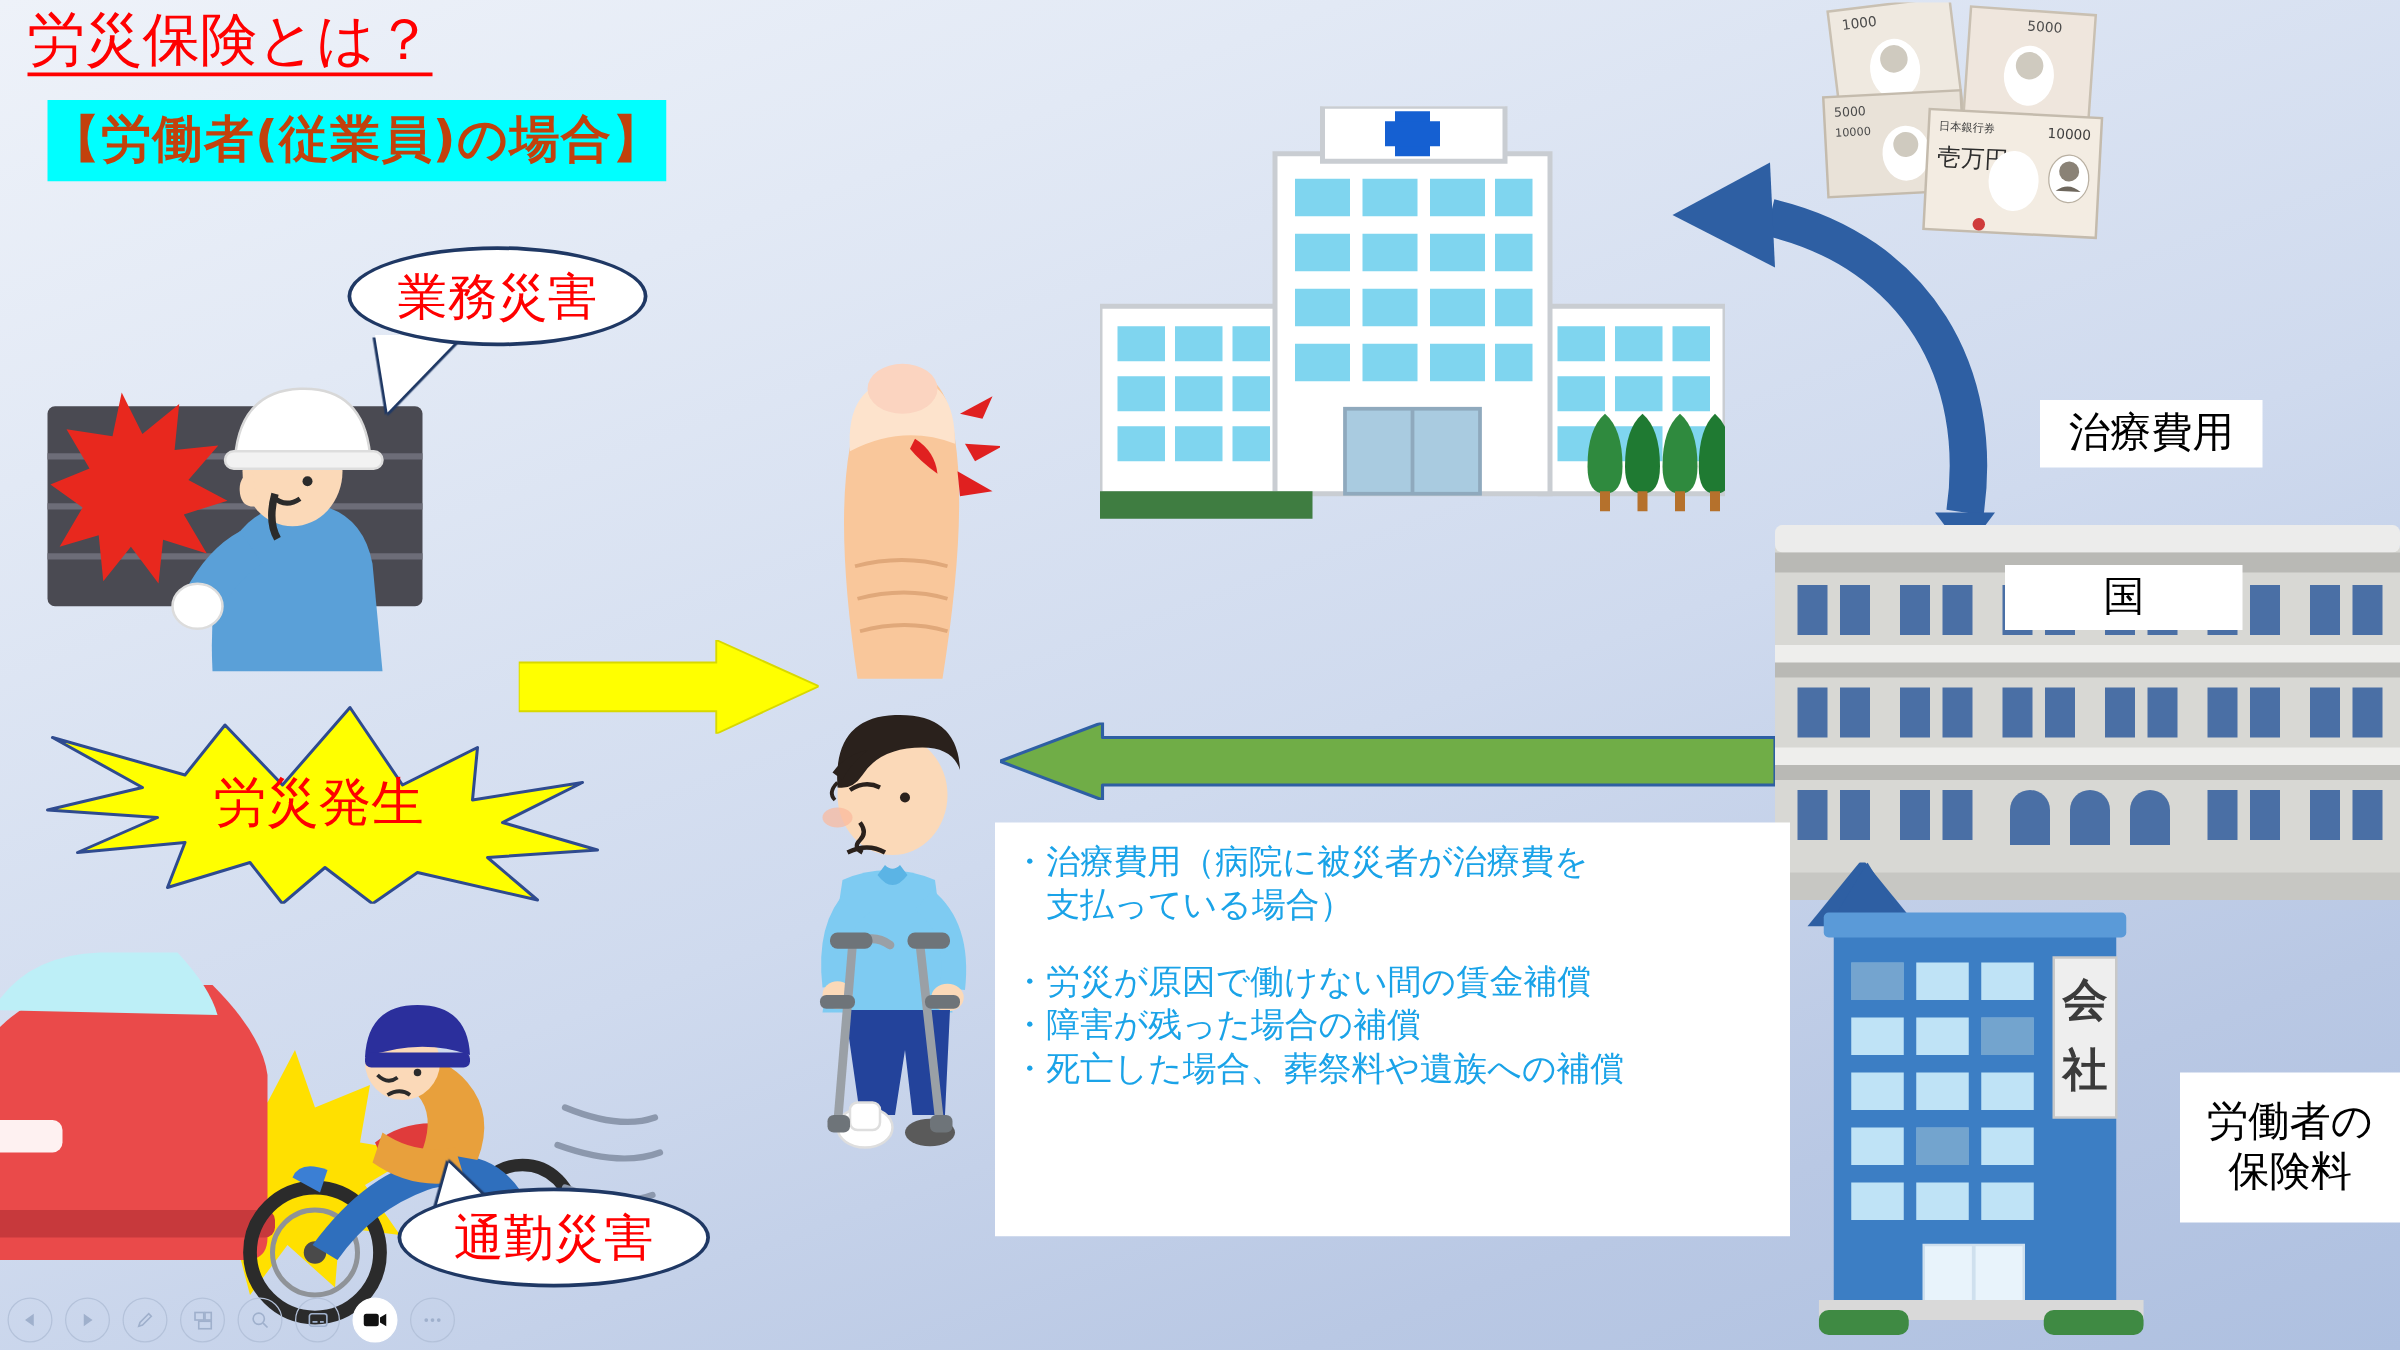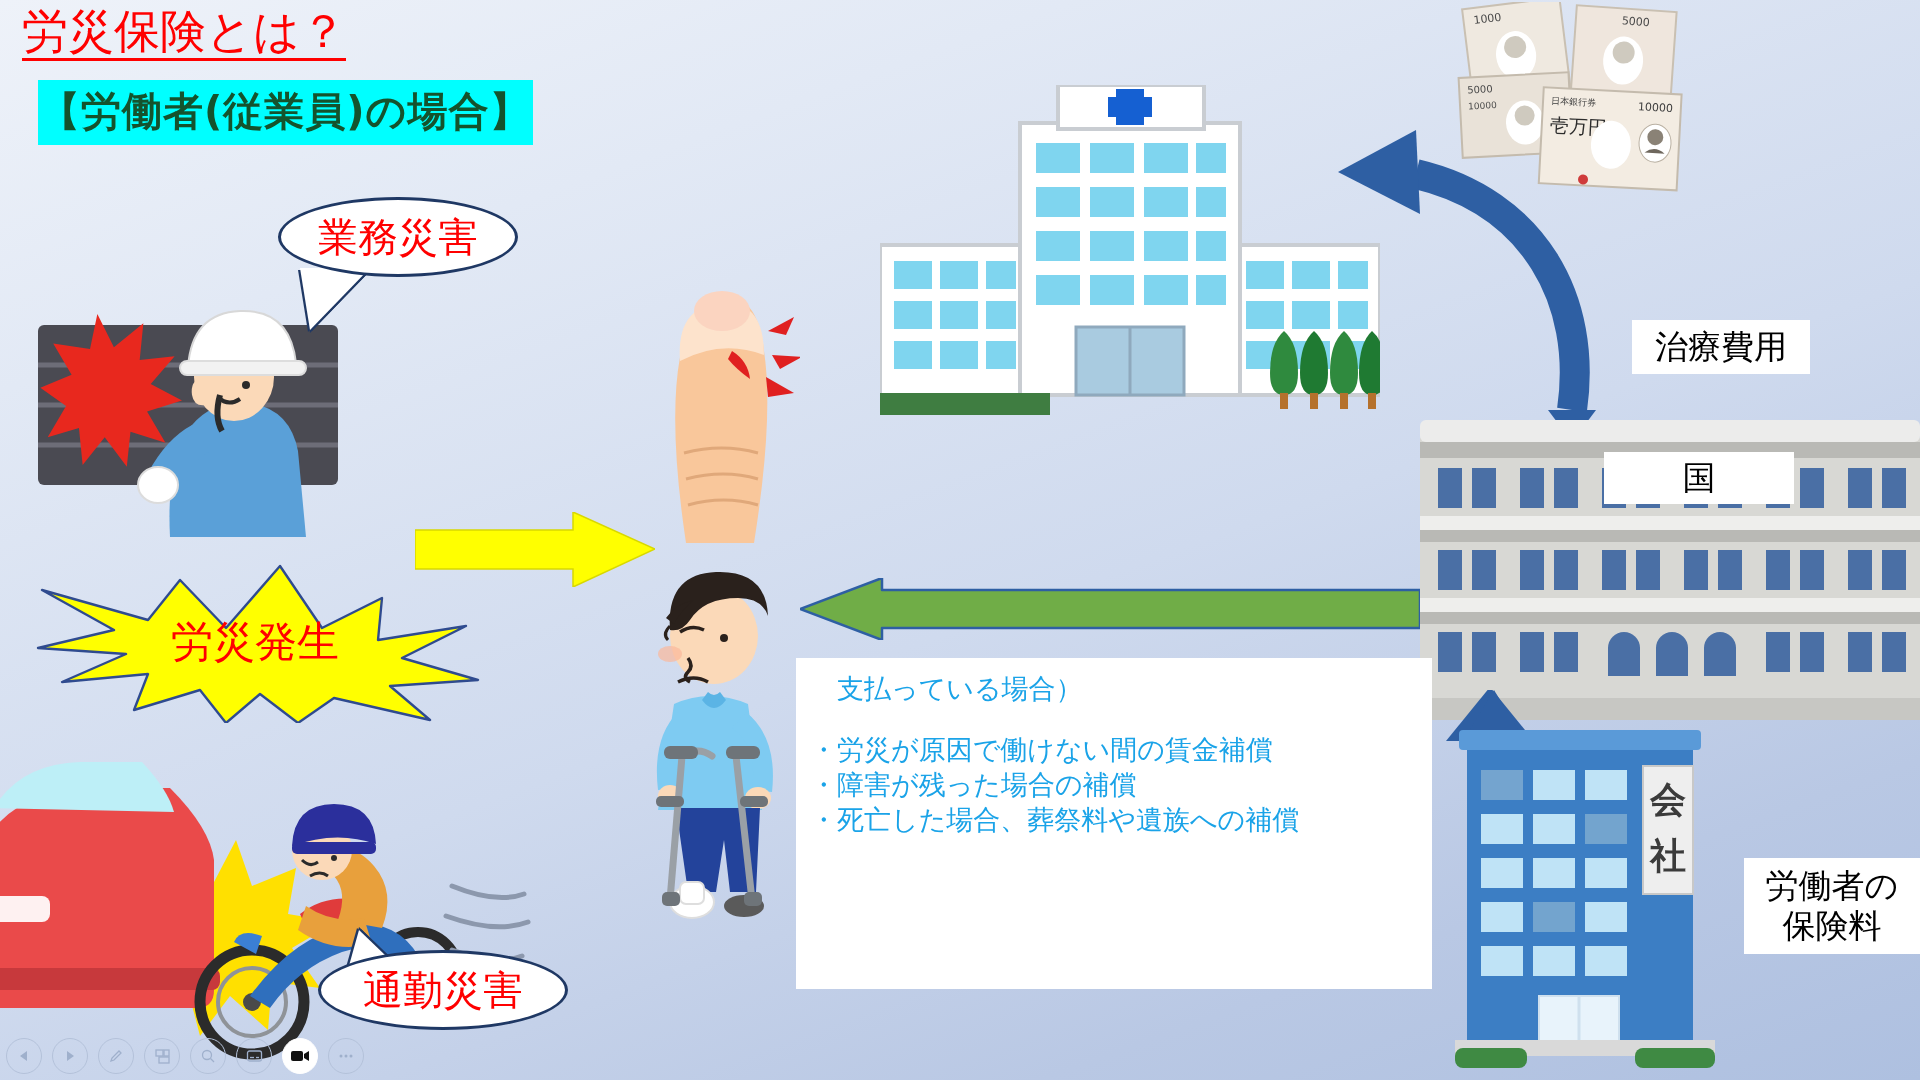--- a/index.html
+++ b/index.html
@@ -16,21 +16,21 @@
     left: 22px; top: 8px;
     color: #ff0000;
     font-family: "Liberation Serif", "DejaVu Serif", serif;
     font-size: 46px; line-height: 1.05;
     border-bottom: 3px solid #ff0000;
     padding-bottom: 2px;
   }
   #subtitle {
     left: 38px; top: 80px;
     background: #00ffff;
-    color: #14532d;
+    color: #c2410c;
     font-size: 40px; font-weight: bold;
     letter-spacing: 1px;
     padding: 4px 2px 6px 2px;
     font-family: "DejaVu Sans", sans-serif;
   }
 
   
   .bubble {
     border: 3px solid #1f3864;
     background: #ffffff;
@@ -85,21 +85,21 @@
   
   .wlabel {
     background: #ffffff; color: #000;
     font-family: "Liberation Serif", "DejaVu Serif", serif;
     font-size: 33px; line-height: 1.22;
     display: flex; align-items: center; justify-content: center;
     text-align: center;
   }
   #label-chiryohiyou { left: 1632px; top: 276px; width: 178px; height: 54px; margin-top: 44px; }
   #label-kuni        { left: 1604px; top: 452px; width: 190px; height: 52px; }
-  #label-hokenryo    { left: 1744px; top: 858px; width: 176px; height: 96px; flex-direction: column; }
+  #label-hokenryo    { left: 1744px; top: 858px; width: 176px; height: 120px; flex-direction: column; }
 
   
   .ill { position: absolute; }
 
   
   #hospital { left: 880px; top: 85px; width: 500px; height: 340px; }
   
   #gov { left: 1420px; top: 420px; width: 500px; height: 300px; }
   
   #company { left: 1455px; top: 718px; width: 260px; height: 355px; }
@@ -456,20 +456,21 @@
     <rect x="86" y="176" width="34" height="13" rx="6"></rect>
     <rect x="16" y="226" width="28" height="11" rx="5"></rect>
     <rect x="100" y="226" width="28" height="11" rx="5"></rect>
     <rect x="22" y="322" width="18" height="14" rx="5"></rect>
     <rect x="104" y="322" width="18" height="14" rx="5"></rect>
   </g>
 </svg>
 
 <div class="abs" id="info-panel">
   <div class="pad">
+    <div class="line">・治療費用（病院に被災者が治療費を</div>
     <div class="line">　支払っている場合）</div>
     <div class="gap"></div>
     <div class="line">・労災が原因で働けない間の賃金補償</div>
     <div class="line">・障害が残った場合の補償</div>
     <div class="line">・死亡した場合、葬祭料や遺族への補償</div>
   </div>
 </div>
 
 <svg class="ill" id="blue-arrow-bottom" viewBox="0 0 150 180">
   <path d="M118 172 L118 60 L64 60" fill="none" stroke="#2e5fa3" stroke-width="30"></path>

